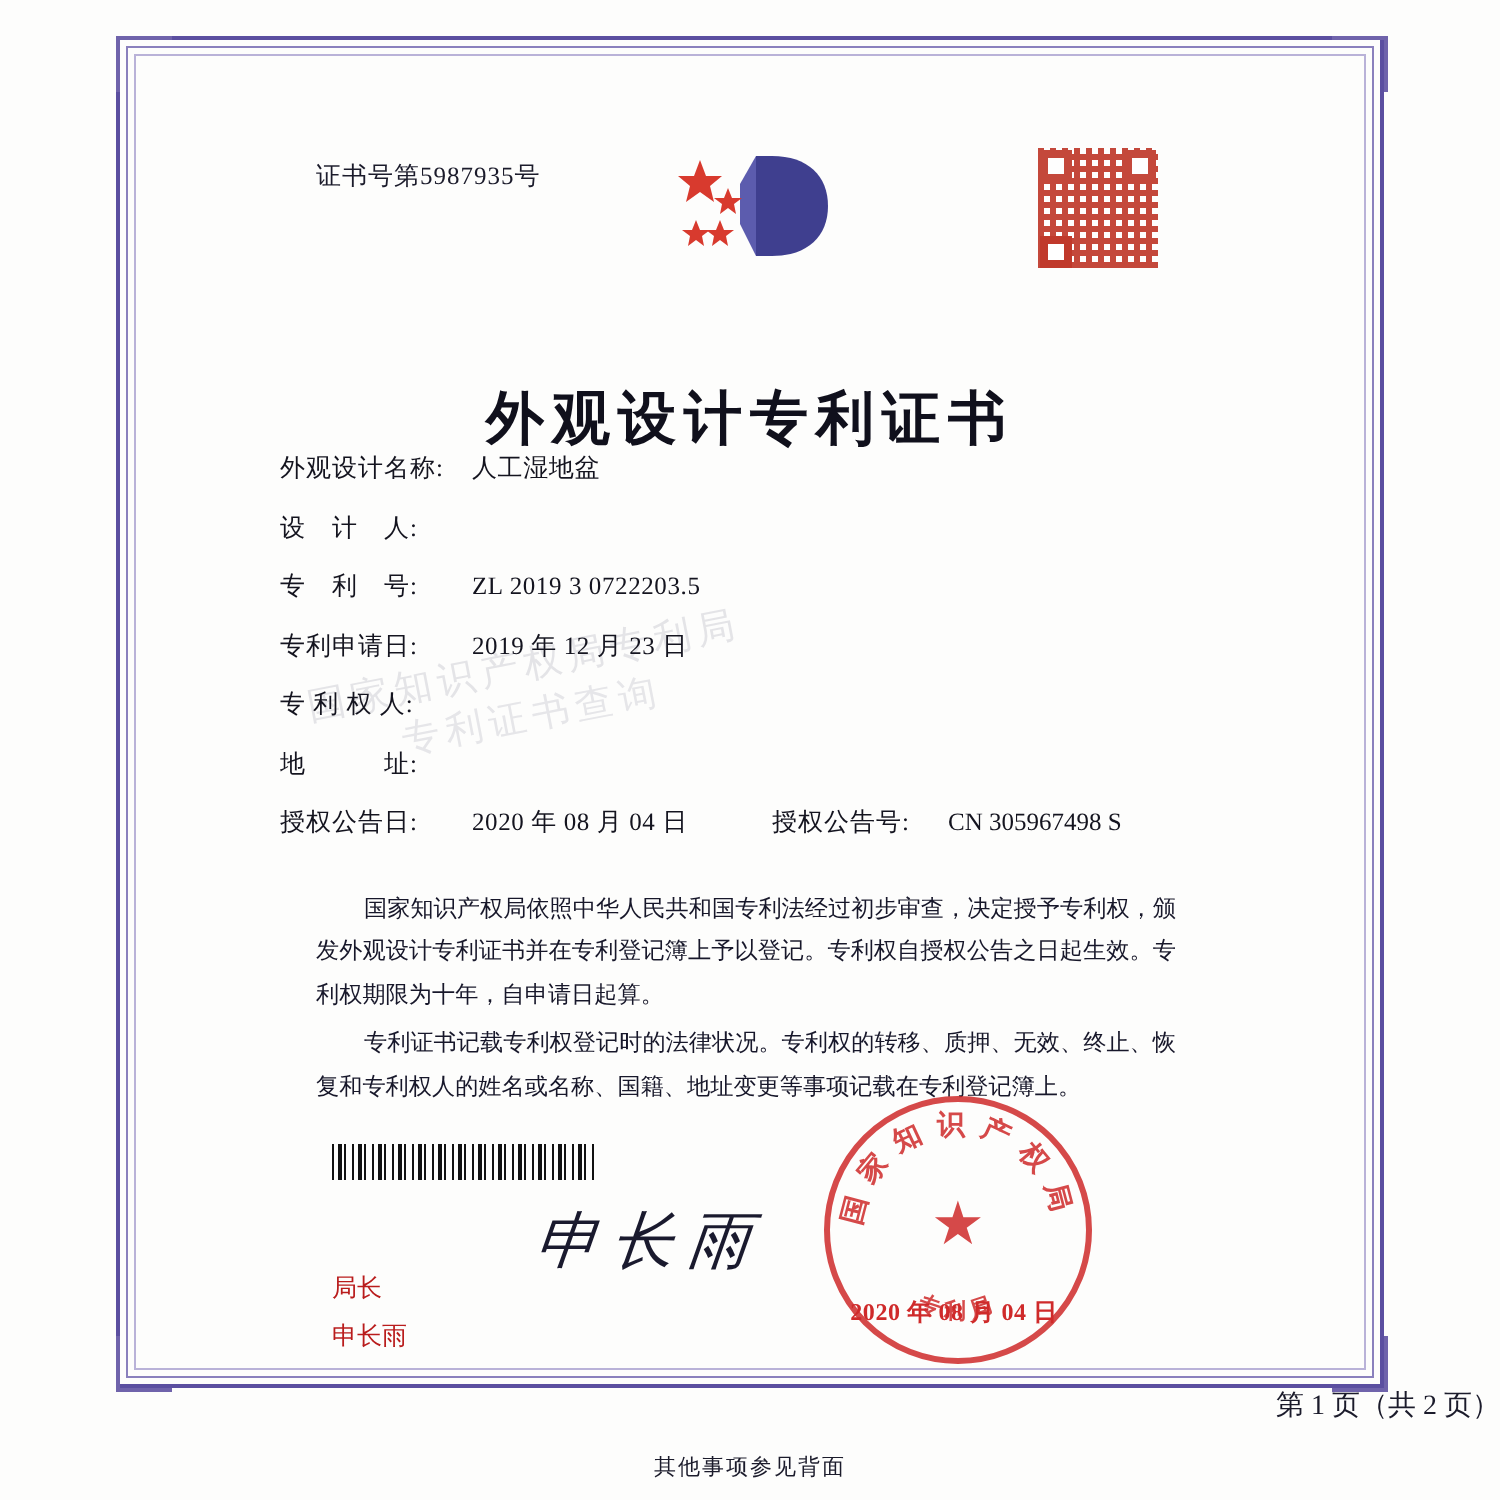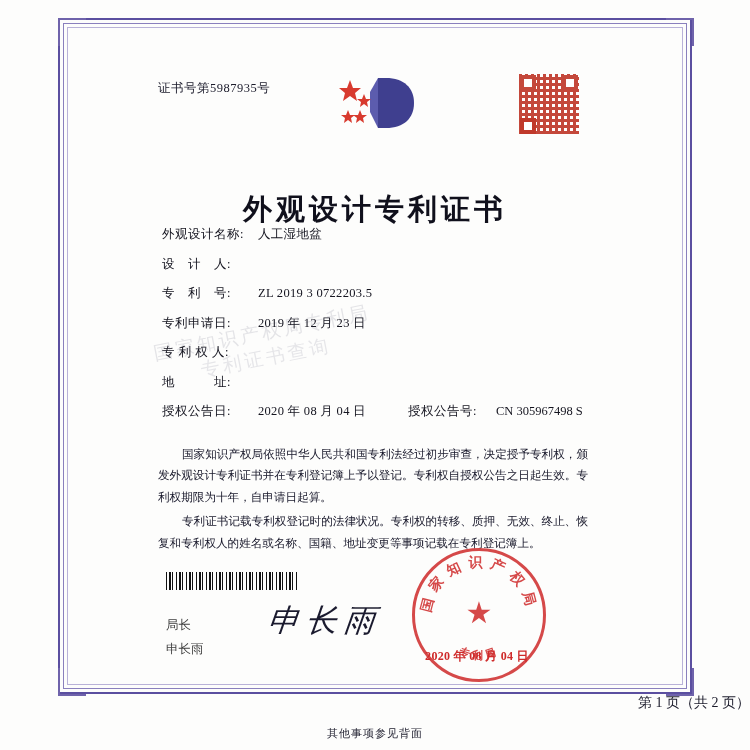--- a/index.html
+++ b/index.html
@@ -118,21 +118,21 @@
     font-weight: bold;
     letter-spacing: 4px;
     color: #10101c;
     font-family: "DejaVu Serif", "Liberation Serif", serif;
     margin-top: 32px;
   }
 
   
   .fields {
     position: absolute;
-    left: 162px;
+    left: 140px;
     top: 226px;
     width: 430px;
   }
   .row {
     display: flex;
     align-items: baseline;
     margin-bottom: 12.5px;
     font-size: 12.5px;
     color: #14141f;
   }
@@ -186,23 +186,23 @@
       repeating-linear-gradient(90deg,
         #111 0 1px, transparent 1px 3px,
         #111 3px 5px, transparent 5px 6px,
         #111 6px 7px, transparent 7px 10px);
   }
 
   
   .sig-label {
     position: absolute;
     left: 166px;
-    top: 614px;
+    top: 633px;
     font-size: 12.5px;
-    color: #404040;
+    color: #b91c1c;
     line-height: 1.9;
   }
   .sig-script {
     position: absolute;
     left: 268px;
     top: 600px;
     font-size: 31px;
     font-family: "DejaVu Serif", "Liberation Serif", serif;
     color: #1a1a2e;
     letter-spacing: 7px;

